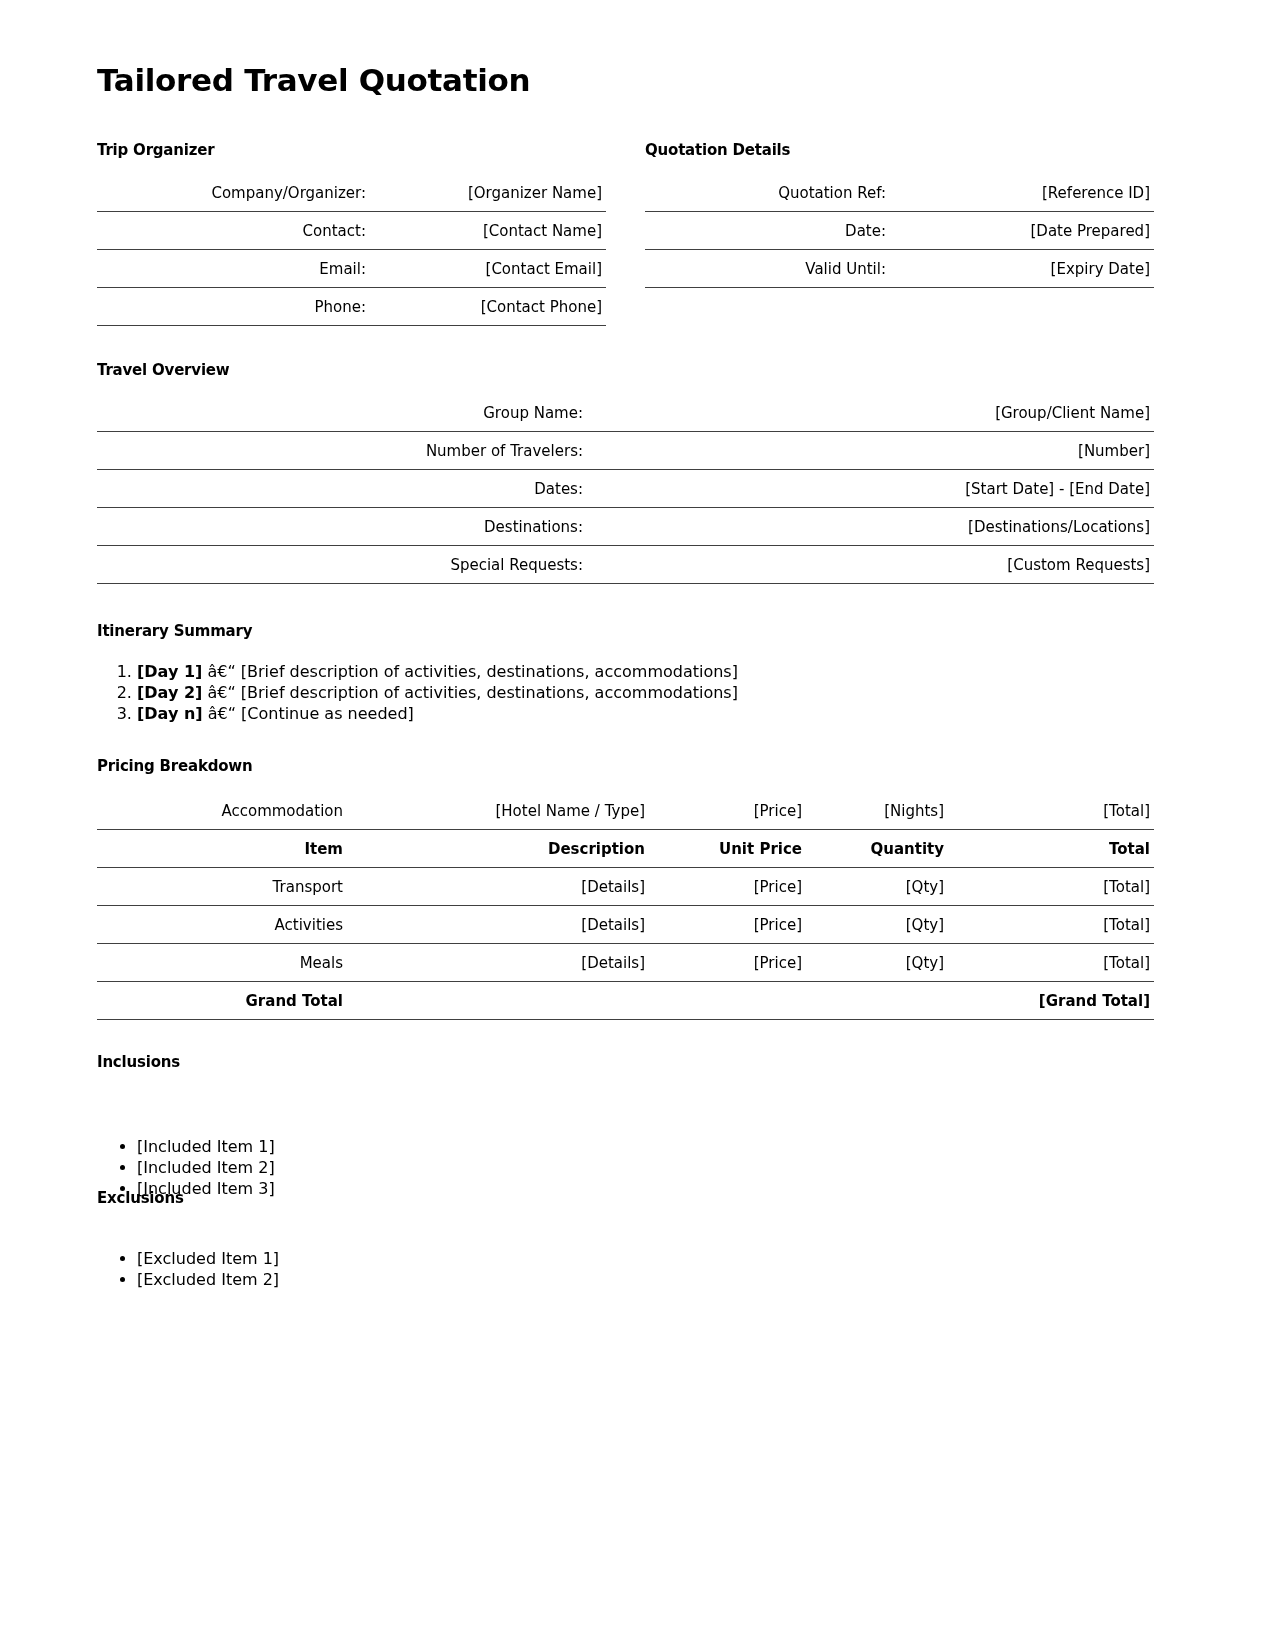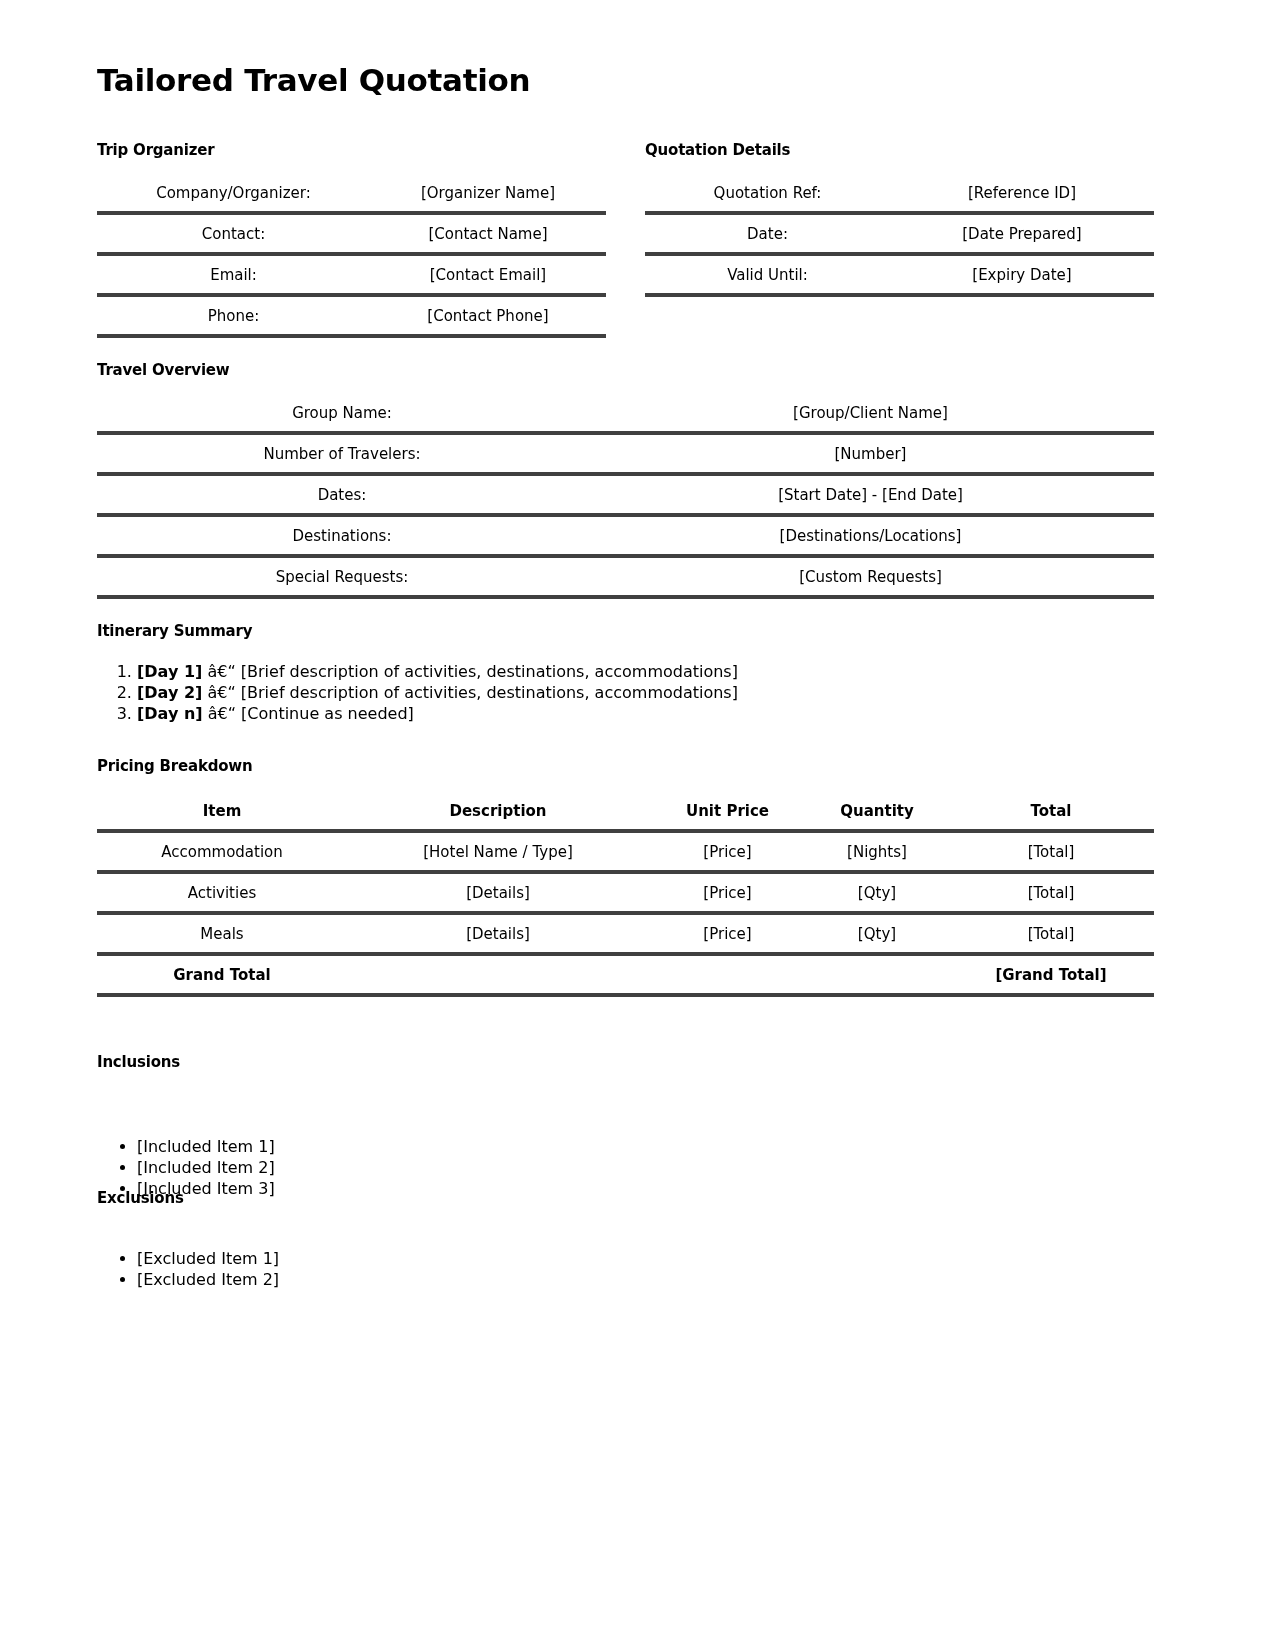--- a/index.html
+++ b/index.html
@@ -13,21 +13,21 @@
     h1 {
       font-size: 31px; font-weight: bold; margin: 0;
       position: absolute; top: 62px; left: 97px;
       letter-spacing: -0.3px;
     }
     h2 {
       font-size: 15px; font-weight: bold; margin: 0;
       position: absolute; letter-spacing: -0.2px;
     }
     table { border-collapse: collapse; position: absolute; font-size: 15px; }
-    td, th { text-align: center; padding: 0 4px; height: 37px; border-bottom: 4px solid #404040; font-weight: normal; vertical-align: middle; }
+    td, th { text-align: right; padding: 0 4px; height: 37px; border-bottom: 1px solid #404040; font-weight: normal; vertical-align: middle; }
     th { font-weight: bold; }
     .bold { font-weight: bold; }
     ol, ul { position: absolute; margin: 0; padding-left: 40px; font-size: 16px; line-height: 21px; }
     ul li { padding-left: 0; }
   </style>
 </head>
 <body>
 
 <div class="page">
 
@@ -122,31 +122,38 @@
   <table style="top:792px;left:97px;width:1057px;">
     <colgroup>
         <col style="width:250px">
         <col style="width:302px">
         <col style="width:157px">
         <col style="width:142px">
         <col>
       </colgroup>
     <tbody>
         <tr>
+      <td>Accommodation</td>
+      <td>[Hotel Name / Type]</td>
+      <td>[Price]</td>
+      <td>[Nights]</td>
+      <td>[Total]</td>
+    </tr>
+    <tr>
       <th>Item</th>
       <th>Description</th>
       <th>Unit Price</th>
       <th>Quantity</th>
       <th>Total</th>
     </tr>
     <tr>
-      <td>Accommodation</td>
-      <td>[Hotel Name / Type]</td>
+      <td>Transport</td>
+      <td>[Details]</td>
       <td>[Price]</td>
-      <td>[Nights]</td>
+      <td>[Qty]</td>
       <td>[Total]</td>
     </tr>
     <tr>
       <td>Activities</td>
       <td>[Details]</td>
       <td>[Price]</td>
       <td>[Qty]</td>
       <td>[Total]</td>
     </tr>
     <tr>

